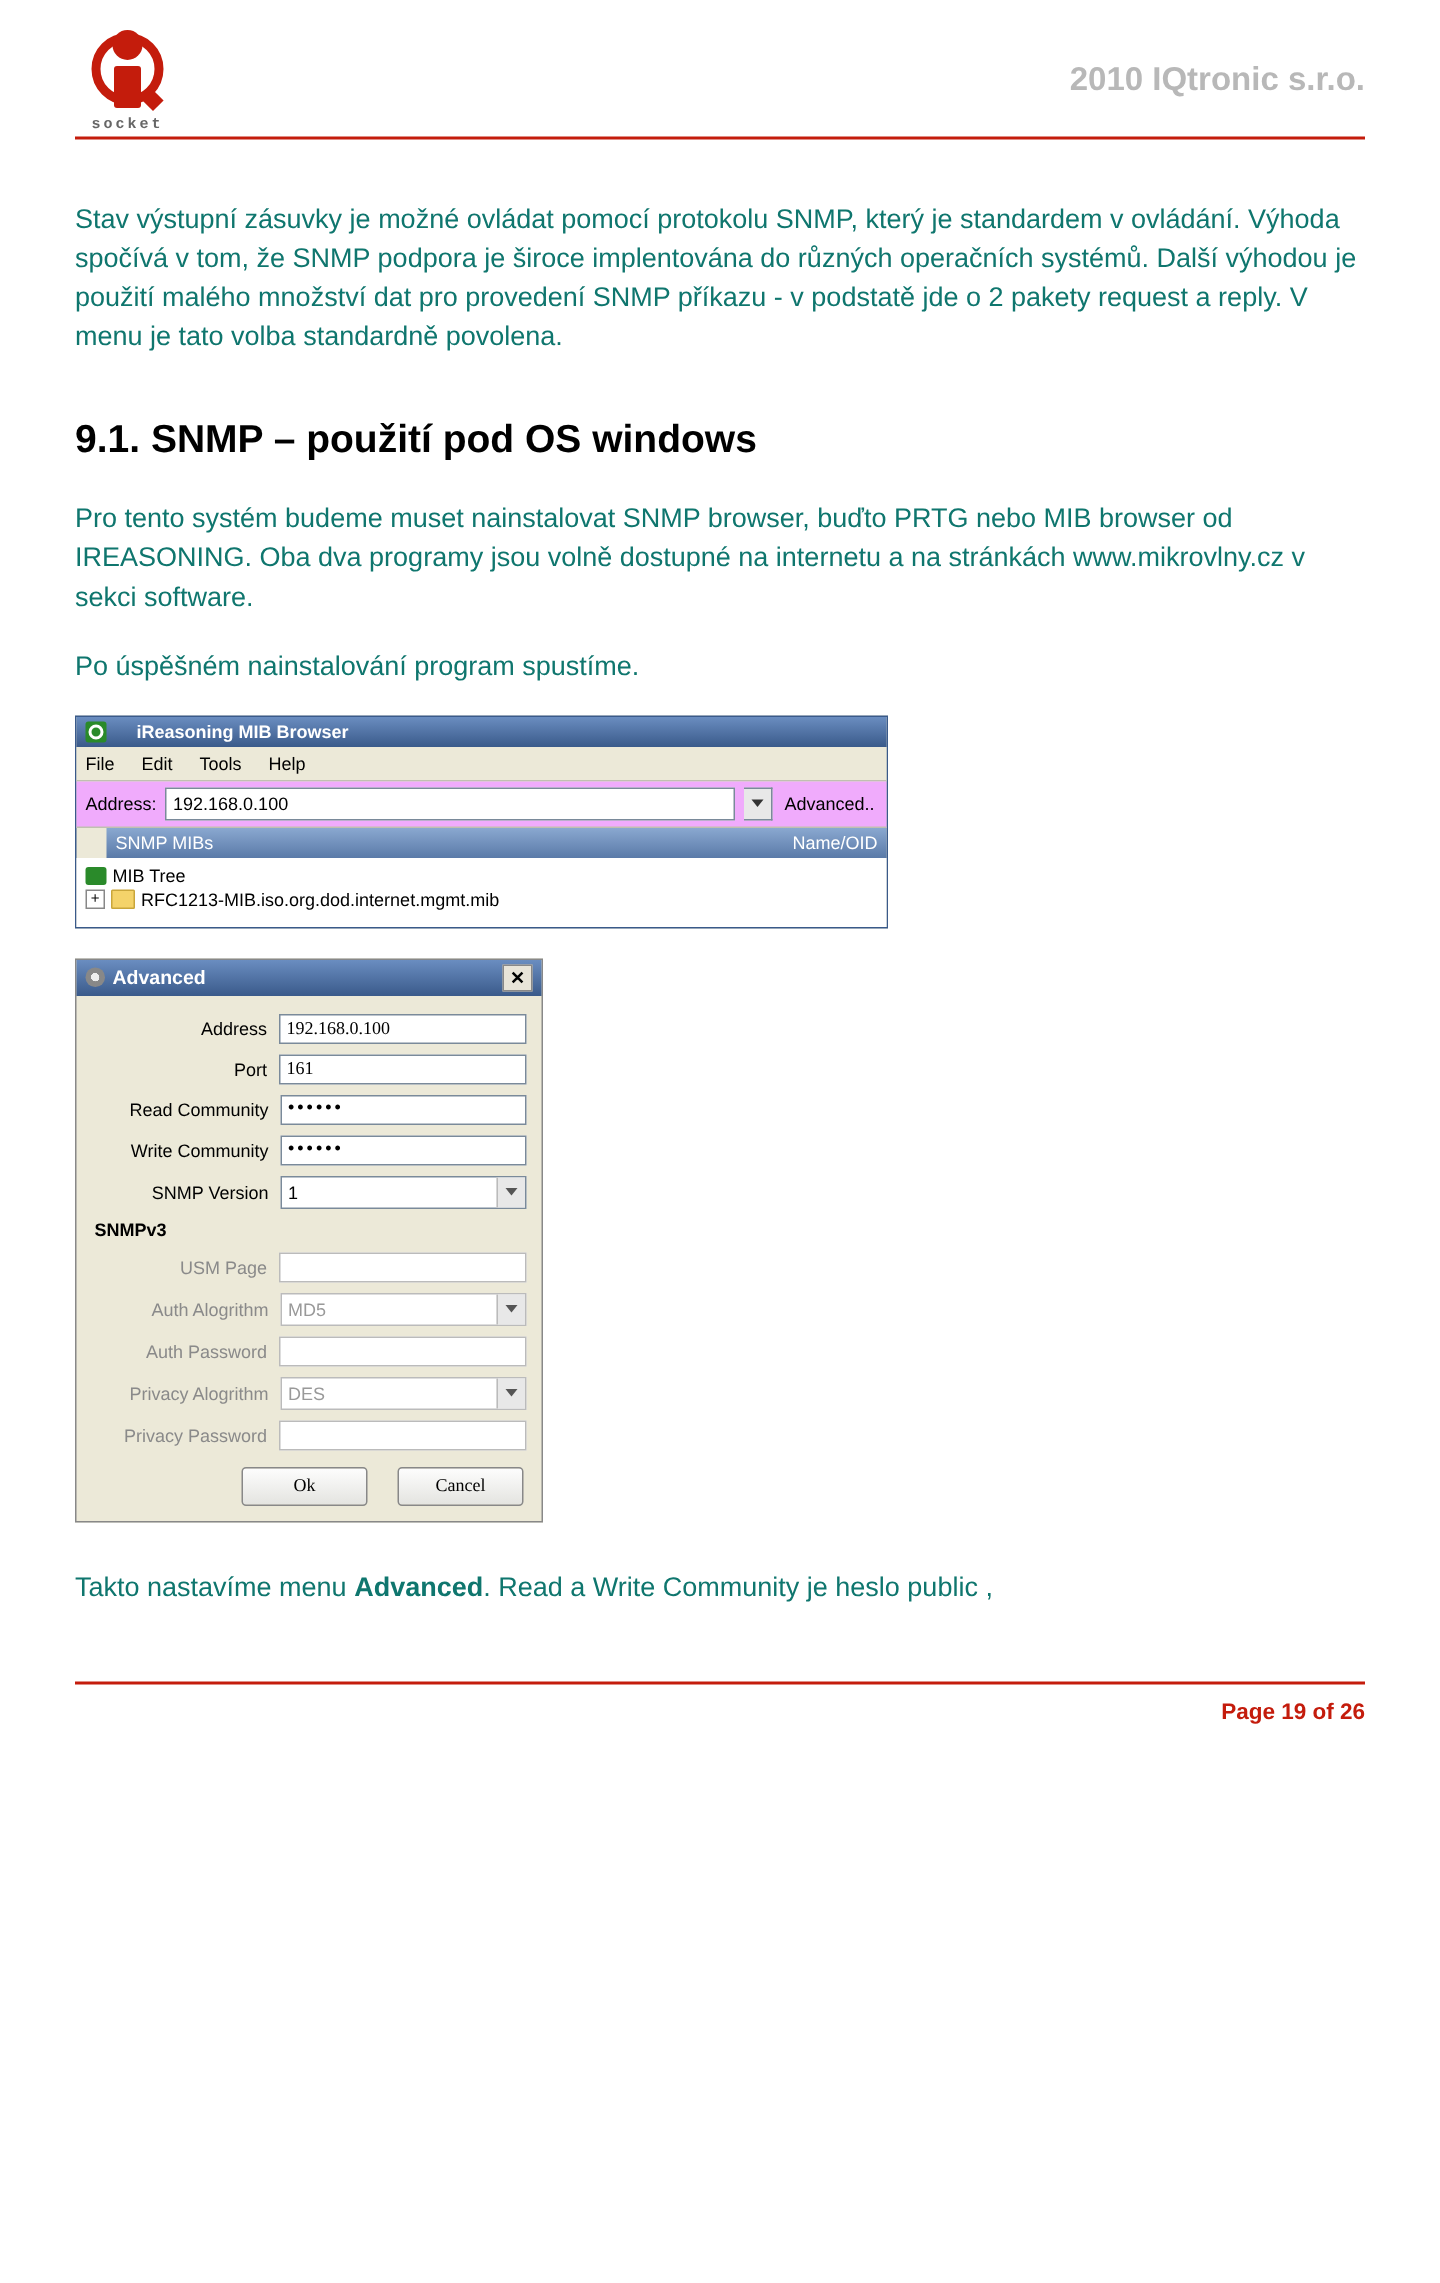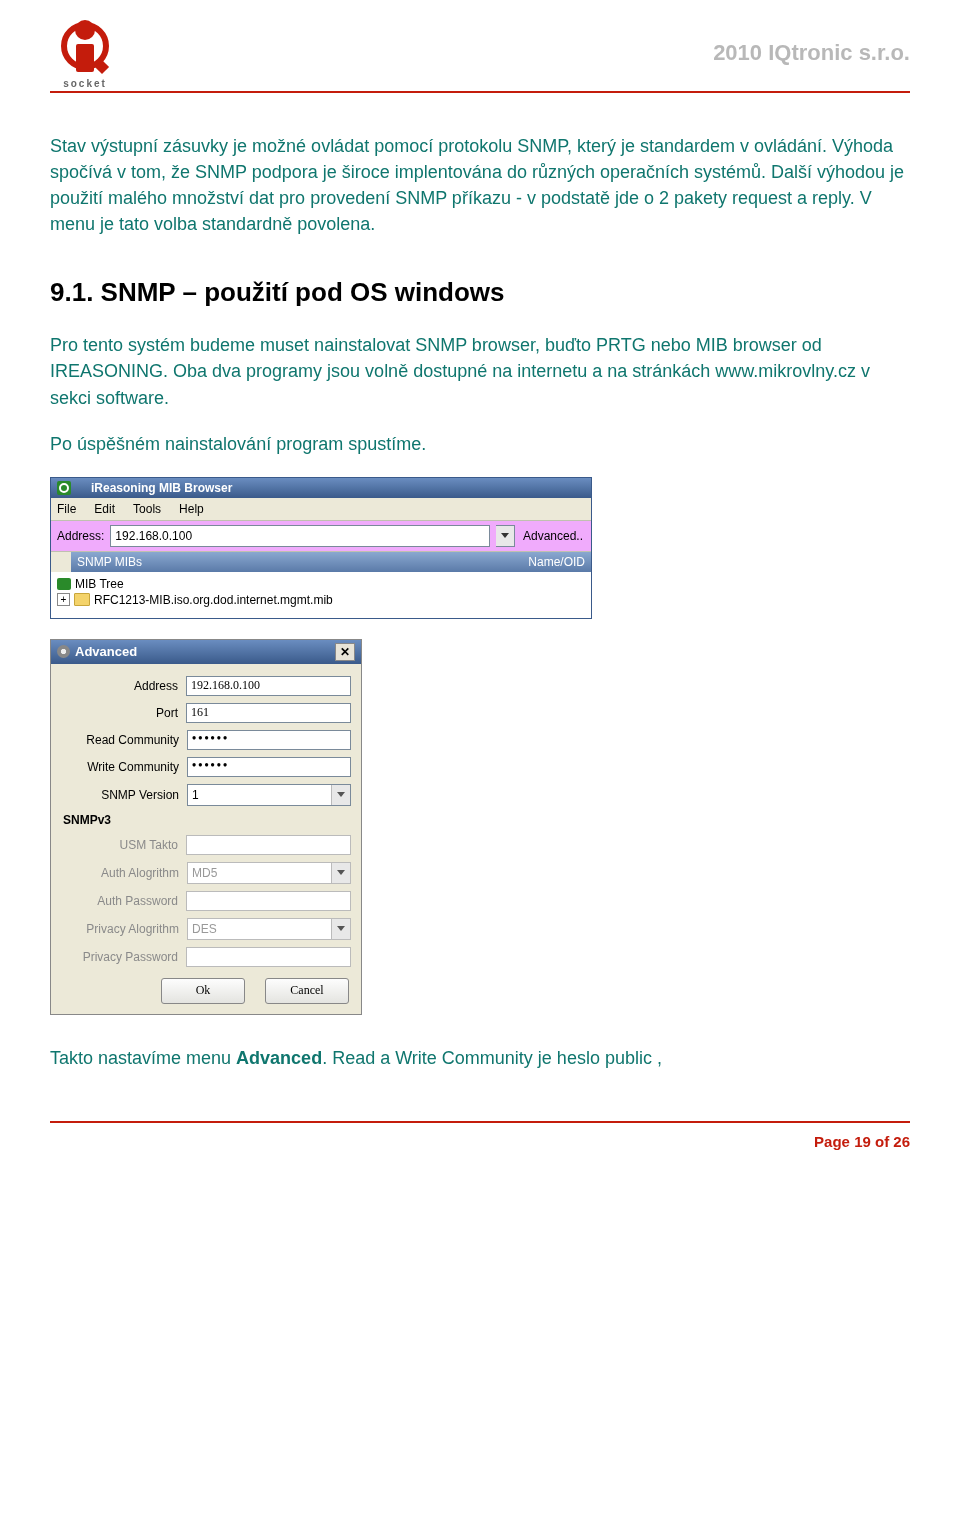--- a/index.html
+++ b/index.html
@@ -17,20 +17,21 @@
     display: flex;
     align-items: flex-start;
     justify-content: space-between;
     margin-bottom: 2px;
   }
   .logo-wrap {
     display: flex;
     flex-direction: column;
     align-items: center;
     width: 70px;
+    font-family: Liberation Mono, monospace;
   }
   .logo-i {
     width: 56px;
     height: 56px;
     position: relative;
   }
   .logo-dot {
     width: 20px; height: 20px; border-radius: 50%;
     background: #c41c0c; position: absolute; top: 0; left: 18px;
   }
@@ -358,21 +359,21 @@
         <label>SNMP Version</label>
         <div class="adv-select">
           <span>1</span>
           <span class="arrow"></span>
         </div>
       </div>
 
       <div class="adv-section">SNMPv3</div>
 
       <div class="adv-row disabled">
-        <label>USM Takto</label>
+        <label>USM Page</label>
         <input class="adv-input disabled" type="text" value="" style="">
       </div>
       <div class="adv-row disabled">
         <label>Auth Alogrithm</label>
         <div class="adv-select disabled">
           <span>MD5</span>
           <span class="arrow"></span>
         </div>
       </div>
       <div class="adv-row disabled">

